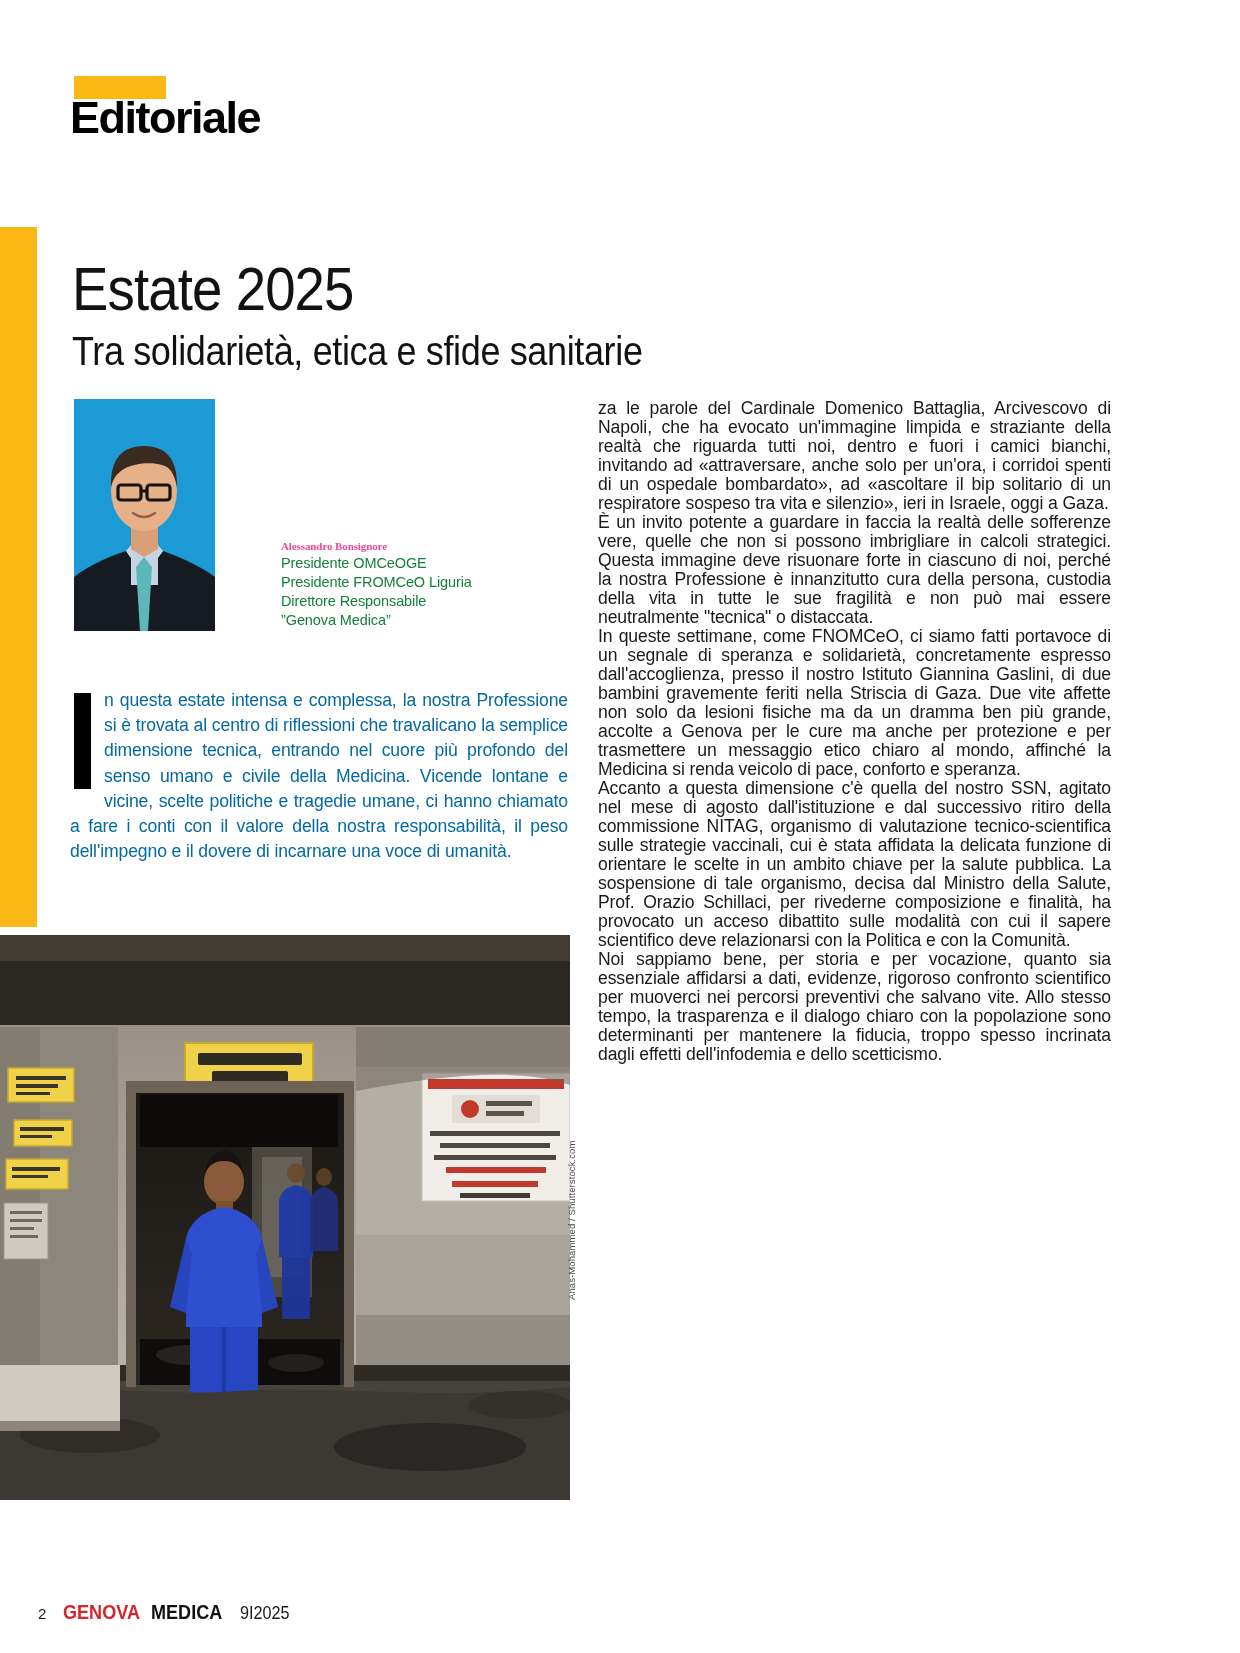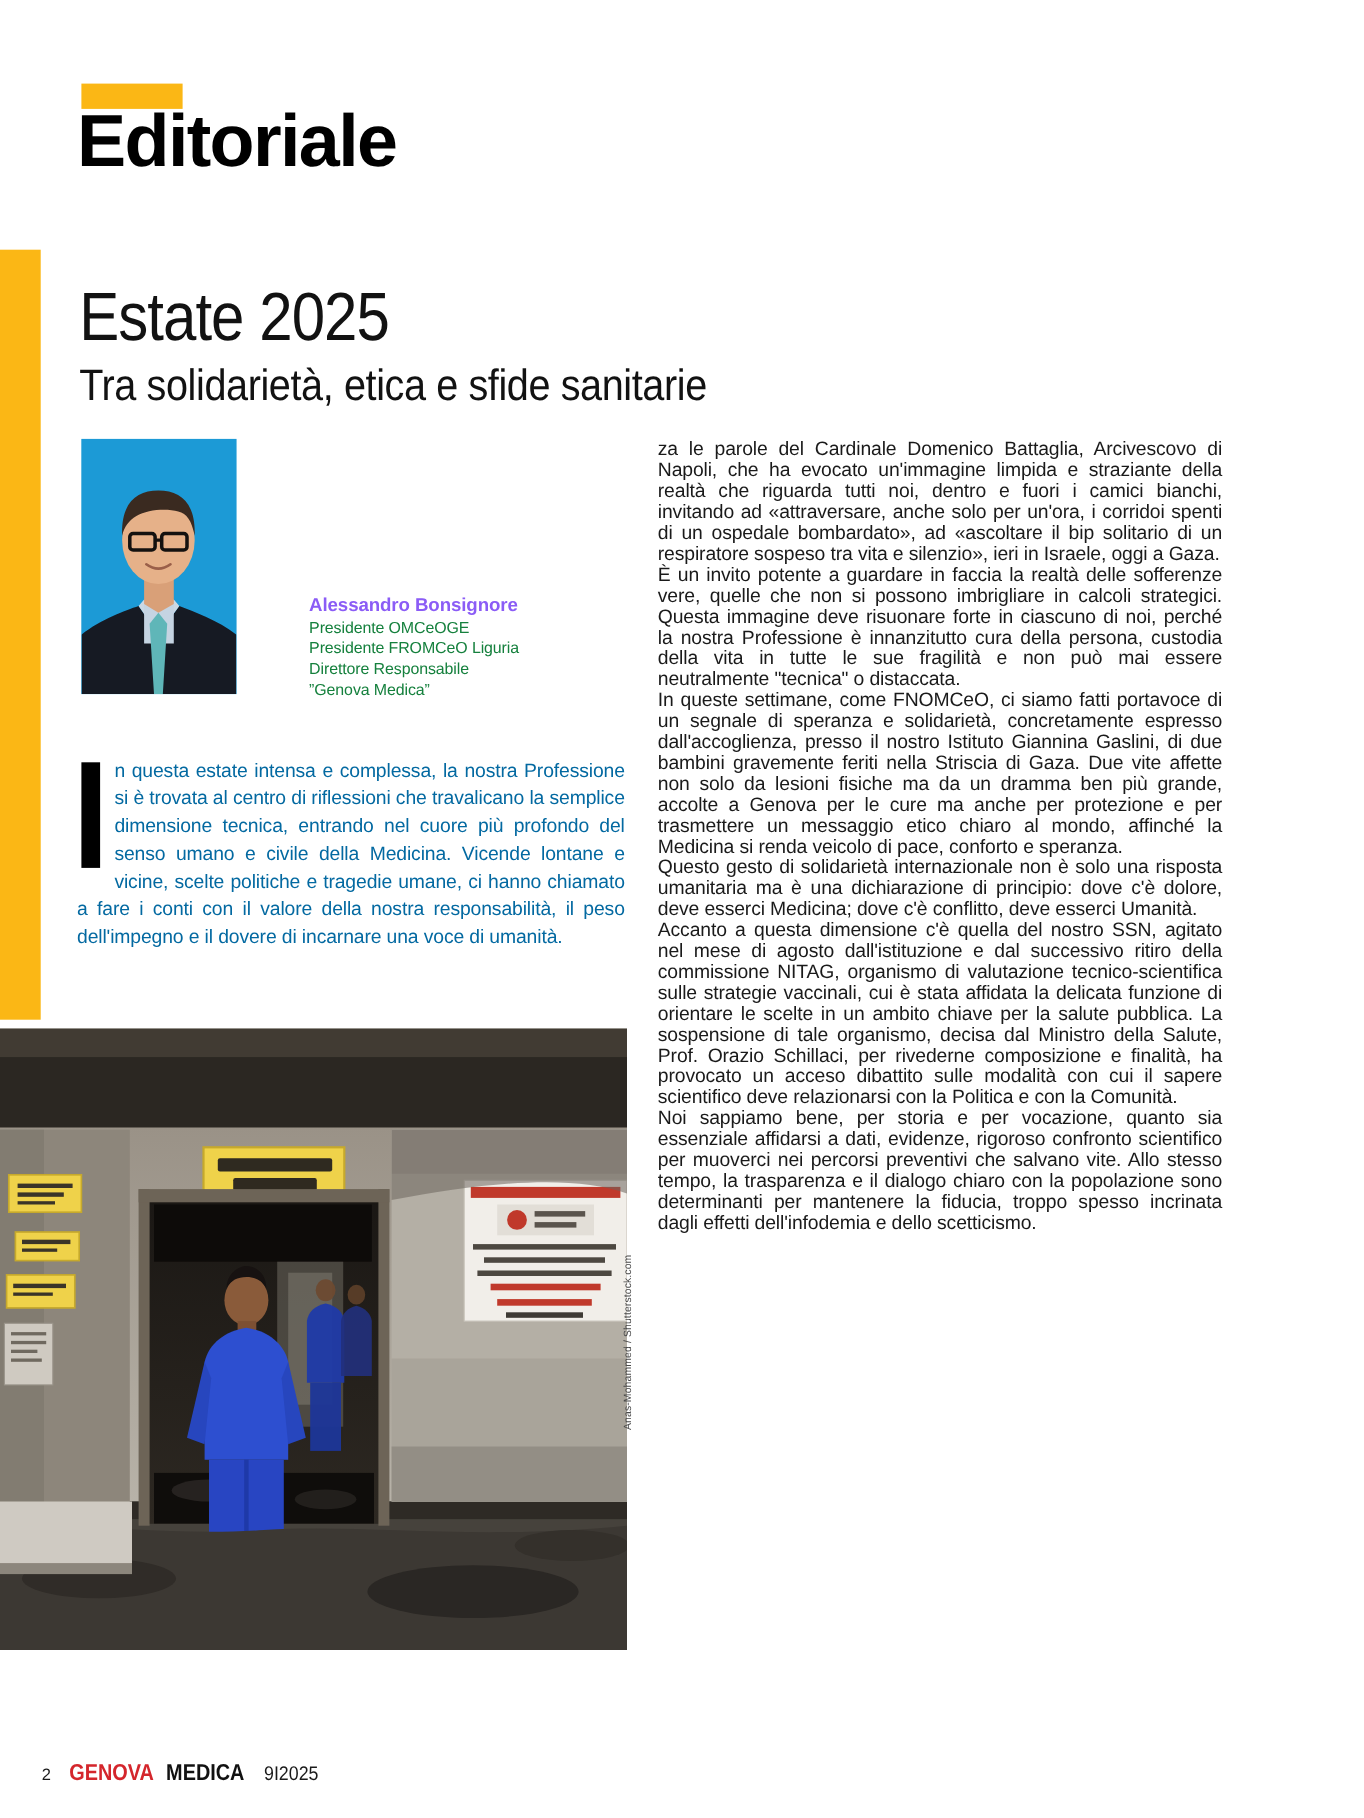--- a/index.html
+++ b/index.html
@@ -33,21 +33,21 @@
     width: 92px;
     height: 23px;
     background: #FBB715;
   }
   .kicker-title {
     position: absolute;
     left: 70px;
     top: 95px;
     font-family: "Liberation Sans", sans-serif;
     font-weight: 700;
-    font-size: 67px;
+    font-size: 45px;
     letter-spacing: -1.5px;
     color: #000000;
     line-height: 1.0;
   }
 
   
   .headline {
     position: absolute;
     left: 72px;
     top: 216px;
@@ -87,25 +87,26 @@
   .portrait svg { display:block; width:141px; height:232px; }
 
   
   .author-block {
     position: absolute;
     left: 281px;
     top: 539px;
     width: 300px;
   }
   .author-name {
-    font-size: 17px;
+    font-size: 11px;
     font-weight: 700;
-    color: #8b5cf6;
+    color: #ec4899;
     line-height: 1.35;
     letter-spacing: -0.1px;
+    font-family: Liberation Serif, serif;
   }
   .author-role {
     font-size: 14.5px;
     font-weight: 400;
     color: #15803d;
     line-height: 1.32;
     letter-spacing: -0.1px;
   }
 
   
@@ -260,21 +261,20 @@
 </div>
 
 <div class="col-left">
   <p class="dropcap-wrap"><span class="dropcap"></span><span>n questa estate intensa e complessa, la nostra Professione si è trovata al centro di riflessioni che travalicano la semplice dimensione tecnica, entrando nel cuore più profondo del senso umano e civile della Medicina. Vicende lontane e vicine, scelte politiche e tragedie umane, ci hanno chiamato a fare i conti con il valore della nostra responsabilità, il peso dell'impegno e il dovere di incarnare una voce di umanità.</span></p>
 </div>
 
 <div class="col-right">
   <p><span>za le parole del Cardinale Domenico Battaglia, Arcivescovo di Napoli, che ha evocato un'immagine limpida e straziante della realtà che riguarda tutti noi, dentro e fuori i camici bianchi, invitando ad «attraversare, anche solo per un'ora, i corridoi spenti di un ospedale bombardato», ad «ascoltare il bip solitario di un respiratore sospeso tra vita e silenzio», ieri in Israele, oggi a Gaza.</span></p>
   <p><span>È un invito potente a guardare in faccia la realtà delle sofferenze vere, quelle che non si possono imbrigliare in calcoli strategici. Questa immagine deve risuonare forte in ciascuno di noi, perché la nostra Professione è innanzitutto cura della persona, custodia della vita in tutte le sue fragilità e non può mai essere neutralmente "tecnica" o distaccata.</span></p>
   <p><span>In queste settimane, come FNOMCeO, ci siamo fatti portavoce di un segnale di speranza e solidarietà, concretamente espresso dall'accoglienza, presso il nostro Istituto Giannina Gaslini, di due bambini gravemente feriti nella Striscia di Gaza. Due vite affette non solo da lesioni fisiche ma da un dramma ben più grande, accolte a Genova per le cure ma anche per protezione e per trasmettere un messaggio etico chiaro al mondo, affinché la Medicina si renda veicolo di pace, conforto e speranza.</span></p>
-  <p><span>Questo gesto di solidarietà internazionale non è solo una risposta umanitaria ma è una dichiarazione di principio: dove c'è dolore, deve esserci Medicina; dove c'è conflitto, deve esserci Umanità.</span></p>
   <p><span>Accanto a questa dimensione c'è quella del nostro SSN, agitato nel mese di agosto dall'istituzione e dal successivo ritiro della commissione NITAG, organismo di valutazione tecnico-scientifica sulle strategie vaccinali, cui è stata affidata la delicata funzione di orientare le scelte in un ambito chiave per la salute pubblica. La sospensione di tale organismo, decisa dal Ministro della Salute, Prof. Orazio Schillaci, per rivederne composizione e finalità, ha provocato un acceso dibattito sulle modalità con cui il sapere scientifico deve relazionarsi con la Politica e con la Comunità.</span></p>
   <p><span>Noi sappiamo bene, per storia e per vocazione, quanto sia essenziale affidarsi a dati, evidenze, rigoroso confronto scientifico per muoverci nei percorsi preventivi che salvano vite. Allo stesso tempo, la trasparenza e il dialogo chiaro con la popolazione sono determinanti per mantenere la fiducia, troppo spesso incrinata dagli effetti dell'infodemia e dello scetticismo.</span></p>
 </div>
 
 <div class="news-photo">
   <svg viewBox="0 0 570 565" xmlns="http://www.w3.org/2000/svg" aria-hidden="true">
     <defs>
       <linearGradient id="wallg" x1="0" y1="0" x2="0" y2="1">
         <stop offset="0" stop-color="#9a9287"></stop>
         <stop offset="1" stop-color="#b9b4aa"></stop>

